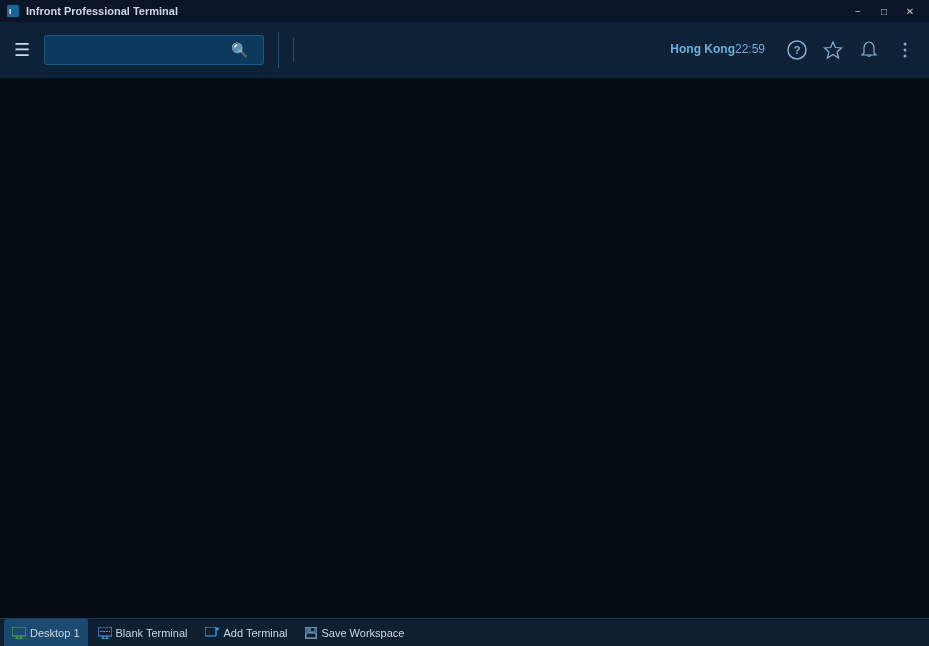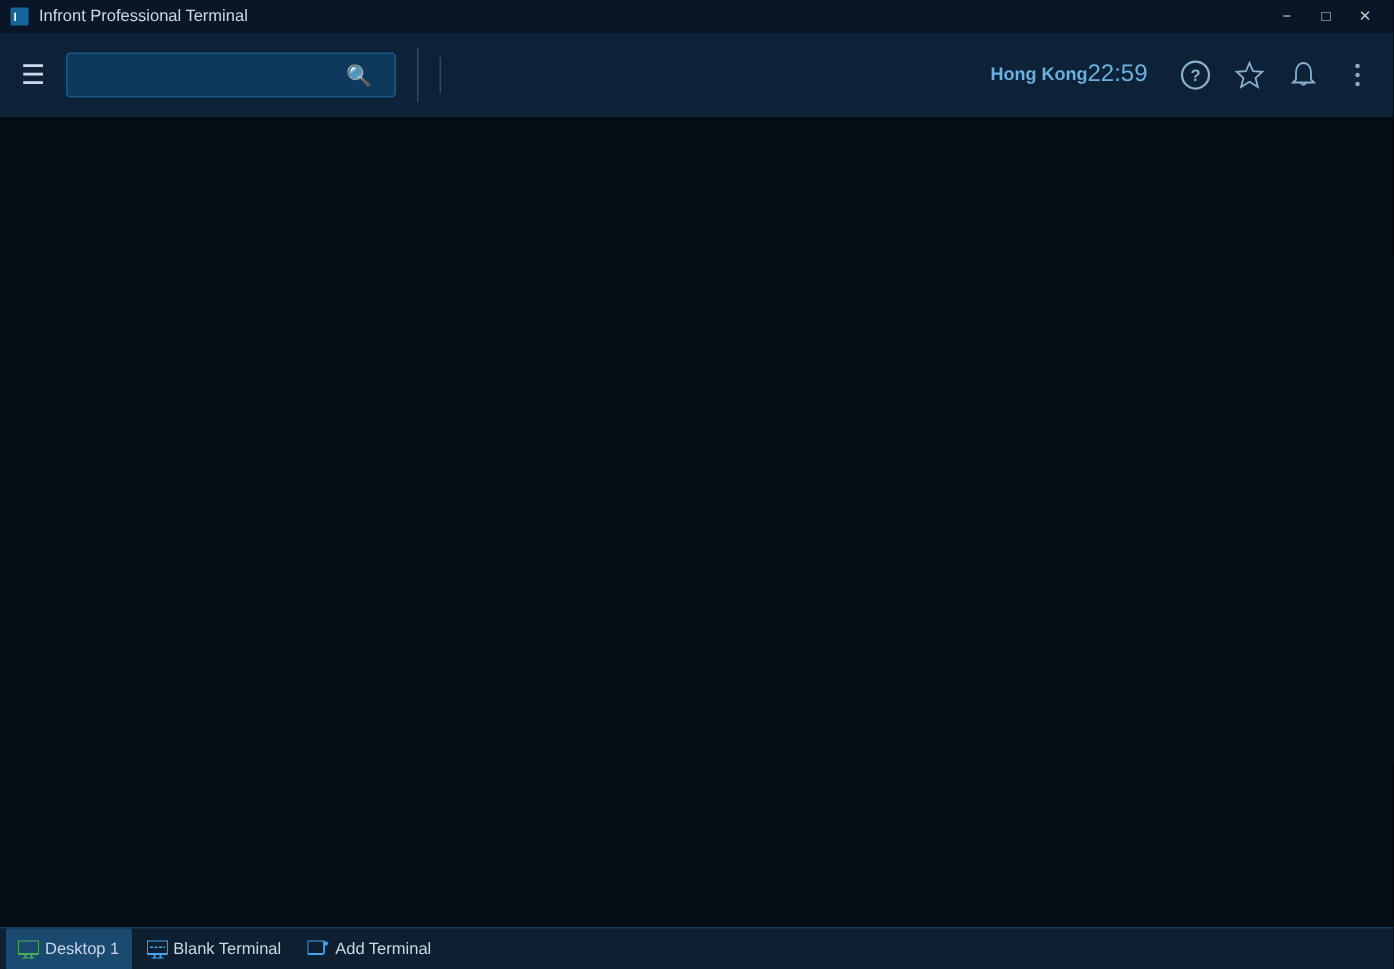--- a/index.html
+++ b/index.html
@@ -35,20 +35,21 @@
       align-items: center;
       justify-content: center;
     }
     .title-bar-icon svg {
       width: 14px;
       height: 14px;
     }
     .title-bar-text {
       color: #cdd6e8;
       font-size: 11px;
+      font-weight: bold;
     }
     .title-bar-controls {
       display: flex;
       gap: 0;
     }
     .title-bar-btn {
       width: 26px;
       height: 18px;
       display: flex;
       align-items: center;
@@ -125,21 +126,21 @@
       align-items: center;
       color: #6ab0e0;
       font-size: 12px;
       line-height: 1.3;
       margin-right: 8px;
     }
     .clock-city {
       font-weight: bold;
     }
     .clock-time {
-      font-size: 16px;
+      font-size: 12px;
     }
 
     .toolbar-icons {
       display: flex;
       align-items: center;
       gap: 4px;
     }
     .toolbar-icon-btn {
       width: 32px;
       height: 32px;
@@ -293,13 +294,24 @@
     <span class="taskbar-item-icon blue">
       <svg width="14" height="12" viewBox="0 0 14 12">
         <rect x="0" y="0" width="11" height="9" rx="1" fill="none" stroke="#42a5f5" stroke-width="1.2"></rect>
         <line x1="11" y1="2" x2="14" y2="2" stroke="#42a5f5" stroke-width="1.2"></line>
         <line x1="12.5" y1="0.5" x2="12.5" y2="3.5" stroke="#42a5f5" stroke-width="1.2"></line>
       </svg>
     </span>
     <span class="taskbar-item-label">Add Terminal</span>
   </div>
 
+  <div class="taskbar-item">
+    <span class="taskbar-item-icon save-icon">
+      <svg width="12" height="12" viewBox="0 0 12 12">
+        <rect x="0" y="0" width="12" height="12" rx="1" fill="none" stroke="#8ab0d0" stroke-width="1.2"></rect>
+        <rect x="2" y="0" width="8" height="5" rx="0.5" fill="none" stroke="#8ab0d0" stroke-width="1"></rect>
+        <rect x="3" y="1" width="3" height="3" fill="#8ab0d0" opacity="0.6"></rect>
+        <rect x="1" y="6" width="10" height="5" rx="0.5" fill="none" stroke="#8ab0d0" stroke-width="1"></rect>
+      </svg>
+    </span>
+    <span class="taskbar-item-label">Save Workspace</span>
+  </div>
 </div>
 
 </body></html>

